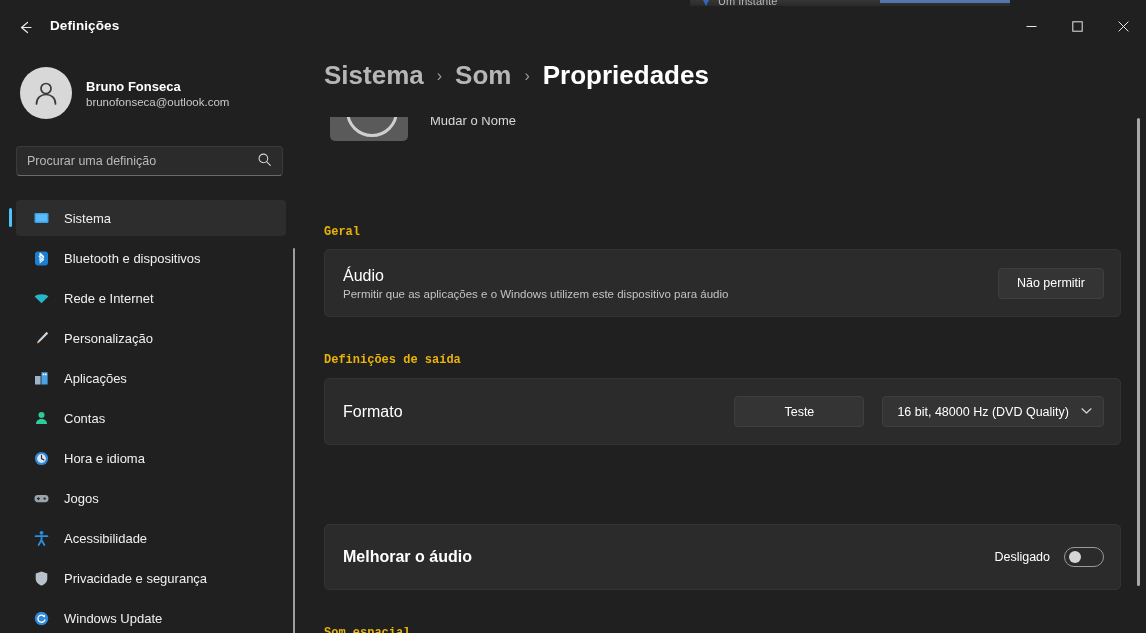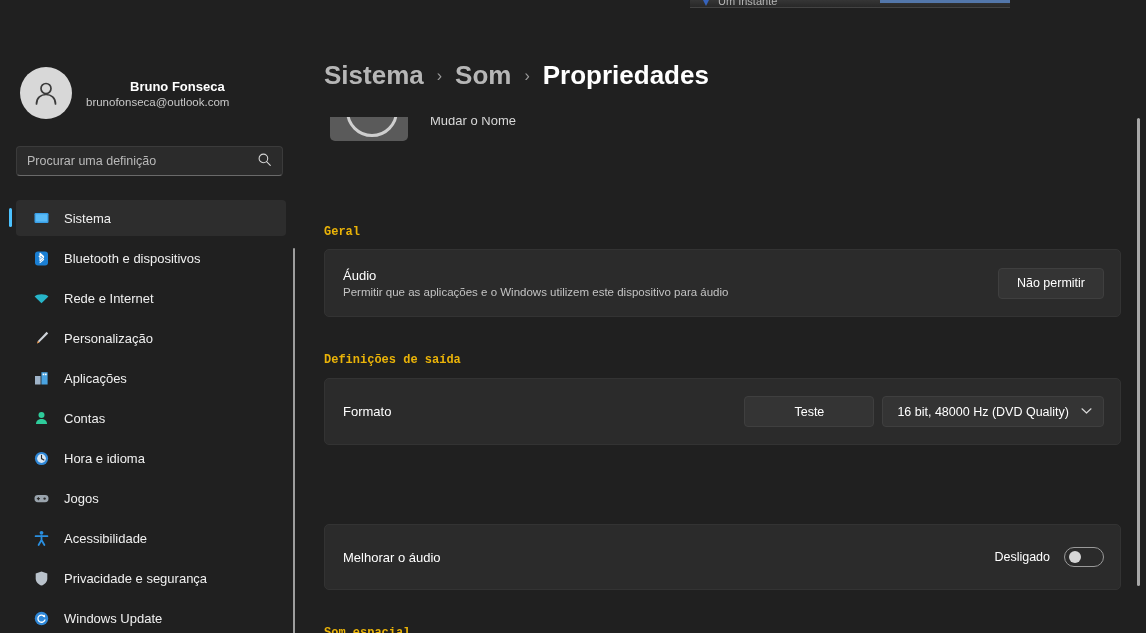--- a/index.html
+++ b/index.html
@@ -111,21 +111,20 @@
     width: 52px; height: 52px;
     border-radius: 50%;
     background: #d8d8d8;
     display: flex; align-items: center; justify-content: center;
     flex: none;
   }
   .acct-text { display: flex; flex-direction: column; gap: 2px; min-width: 0; }
   .acct-name {
     font-size: 13px; font-weight: 700; color: #ffffff;
     white-space: nowrap;
-    margin-left: 44px;
   }
   .acct-mail {
     font-size: 11.5px; color: #c8c8c8;
     white-space: nowrap;
   }
 
   .search-wrap {
     position: absolute;
     left: 16px; top: 98px;
     width: 267px; height: 30px;
@@ -291,22 +290,22 @@
     border-radius: 5px;
   }
 
   .row {
     display: flex;
     align-items: center;
     height: 100%;
     padding: 0 16px 0 18px;
   }
   .row-text { display: flex; flex-direction: column; gap: 3px; }
-  .row-title { font-size: 13px; color: #ffffff; font-weight: 400; }
-  .row-title.bold { font-weight: 400; }
+  .row-title { font-size: 16px; color: #ffffff; font-weight: 400; }
+  .row-title.bold { font-weight: 700; }
   .row-desc { font-size: 11.5px; color: #c3c3c3; }
   .row-desc .inline-link {
     color: #71bdf0;
     cursor: pointer;
     margin-left: 6px;
   }
   .row-spacer { flex: 1; }
 
   .btn {
     background: #343434;
@@ -406,20 +405,48 @@
 <body>
 
 <div id="app">
 
   <div class="bg-window">
     <div class="bg-window-dot"></div>
     <div class="bg-window-title">Um Instante</div>
     <div class="bg-window-accent"></div>
   </div>
 
+  <div class="titlebar">
+    <div class="back-btn">
+      <svg width="17" height="17" viewBox="0 0 17 17" aria-hidden="true">
+        <path d="M10.5 3.5 L4.5 8.5 L10.5 13.5" fill="none" stroke="#e9e9e9" stroke-width="1.2" stroke-linecap="round" stroke-linejoin="round"></path>
+        <path d="M4.6 8.5 L14 8.5" fill="none" stroke="#e9e9e9" stroke-width="1.2" stroke-linecap="round"></path>
+      </svg>
+    </div>
+    <div class="app-title">Definições</div>
+
+    <div class="caption-buttons">
+      <div class="cap-btn">
+        <svg width="11" height="11" viewBox="0 0 11 11" aria-hidden="true">
+          <line x1="0.5" y1="5.5" x2="10.5" y2="5.5" stroke="#e6e6e6" stroke-width="1"></line>
+        </svg>
+      </div>
+      <div class="cap-btn">
+        <svg width="11" height="11" viewBox="0 0 11 11" aria-hidden="true">
+          <rect x="0.8" y="0.8" width="9.4" height="9.4" fill="none" stroke="#e6e6e6" stroke-width="1"></rect>
+        </svg>
+      </div>
+      <div class="cap-btn close">
+        <svg width="11" height="11" viewBox="0 0 11 11" aria-hidden="true">
+          <line x1="0.6" y1="0.6" x2="10.4" y2="10.4" stroke="#e6e6e6" stroke-width="1"></line>
+          <line x1="10.4" y1="0.6" x2="0.6" y2="10.4" stroke="#e6e6e6" stroke-width="1"></line>
+        </svg>
+      </div>
+    </div>
+  </div>
 
   <div class="sidebar">
 
     <div class="account">
       <div class="avatar">
         <svg width="32" height="32" viewBox="0 0 32 32" aria-hidden="true">
           <circle cx="16" cy="11.5" r="5" fill="none" stroke="#3a3a3a" stroke-width="1.7"></circle>
           <path d="M6.5 27 C6.5 20.5 11 17.5 16 17.5 C21 17.5 25.5 20.5 25.5 27" fill="none" stroke="#3a3a3a" stroke-width="1.7" stroke-linecap="round"></path>
         </svg>
       </div>
@@ -587,21 +614,21 @@
 
       <div class="section-title" style="top:298px">Definições de saída</div>
 
       <div class="card" style="top:323px; height:67px">
         <div class="row">
           <div class="row-text">
             <div class="row-title">Formato</div>
           </div>
           <div class="row-spacer"></div>
           <button class="btn btn-test">Teste</button>
-          <div class="combo" style="margin-left:8px">
+          <div class="combo" style="margin-left:18px">
             <span class="combo-value">16 bit, 48000 Hz (DVD Quality)</span>
             <span class="combo-chev">
               <svg width="11" height="8" viewBox="0 0 11 8" aria-hidden="true">
                 <path d="M1 1.8 L5.5 6 L10 1.8" fill="none" stroke="#d6d6d6" stroke-width="1.2" stroke-linecap="round" stroke-linejoin="round"></path>
               </svg>
             </span>
           </div>
         </div>
       </div>
 

